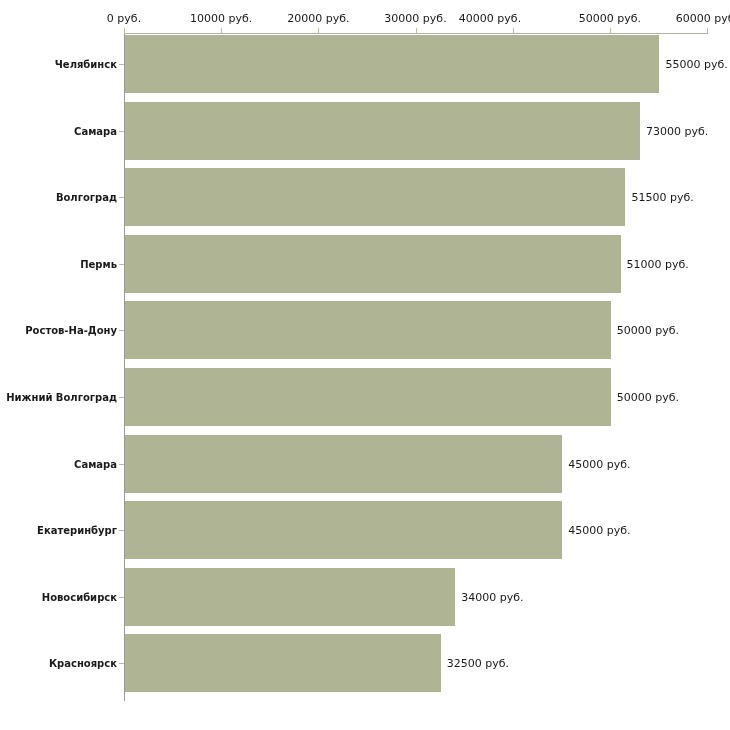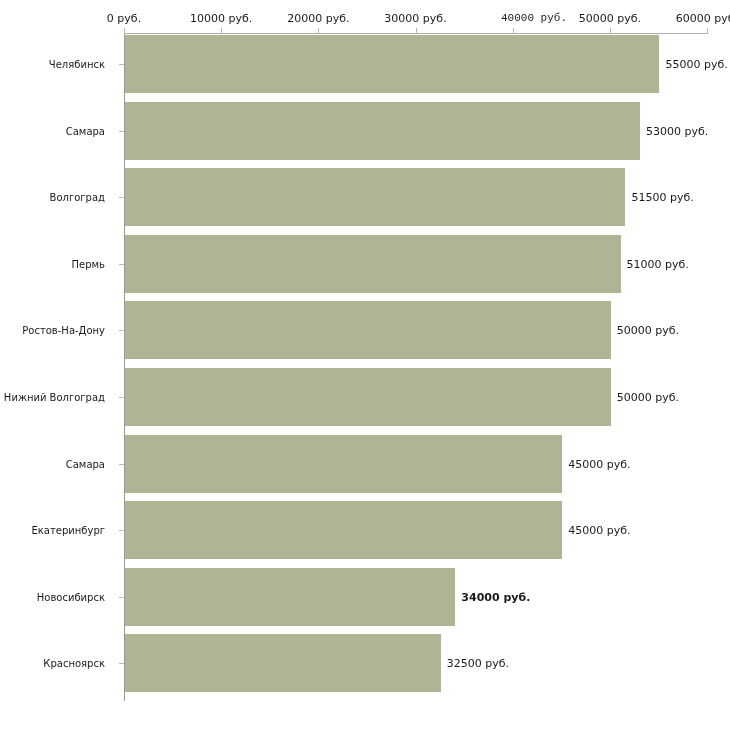--- a/index.html
+++ b/index.html
@@ -59,26 +59,27 @@
 
   .y-tick {
     position: absolute;
     left: 119px;
     width: 5px;
     height: 1px;
     background: #b9bca2;
   }
   .cat-label {
     position: absolute;
-    right: 12px;
+    right: 0;
     font-size: 10px;
     color: #1a1a1a;
     white-space: nowrap;
     text-align: right;
     transform: translateY(-50%);
+    font-weight: bold;
   }
   .cat-label-wrap {
     position: absolute;
     left: 0;
     width: 117px;
     height: 0;
   }
 
   
   .bar {
@@ -104,21 +105,21 @@
   <div id="xticks-layer">
       <div class="x-tick" style="left: 124px;"></div>
       <div class="x-tick-label" style="left: 124px;">0 руб.</div>
       <div class="x-tick" style="left: 221.167px;"></div>
       <div class="x-tick-label" style="left: 221.167px;">10000 руб.</div>
       <div class="x-tick" style="left: 318.333px;"></div>
       <div class="x-tick-label" style="left: 318.333px;">20000 руб.</div>
       <div class="x-tick" style="left: 415.5px;"></div>
       <div class="x-tick-label" style="left: 415.5px;">30000 руб.</div>
       <div class="x-tick" style="left: 512.667px;"></div>
-      <div class="x-tick-label" style="left: 534px; font-family: Liberation Mono, monospace;">40000 руб.</div>
+      <div class="x-tick-label" style="left: 490px;">40000 руб.</div>
       <div class="x-tick" style="left: 609.833px;"></div>
       <div class="x-tick-label" style="left: 609.833px;">50000 руб.</div>
       <div class="x-tick" style="left: 707px;"></div>
       <div class="x-tick-label" style="left: 707px;">60000 руб.</div>
     </div>
 
   <div id="cats-layer">
       <div class="y-tick" style="top: 64px;"></div>
       <div class="cat-label-wrap" style="top: 64px;">
         <div class="cat-label">Челябинск</div>
@@ -158,32 +159,32 @@
       <div class="y-tick" style="top: 663px;"></div>
       <div class="cat-label-wrap" style="top: 663.4px;">
         <div class="cat-label">Красноярск</div>
       </div>
     </div>
 
   <div id="bars-layer">
       <div class="bar" style="left: 125px; top: 35px; width: 534px; height: 58px; background: rgb(174, 180, 148);"></div>
       <div class="bar-value" style="left: 665.417px; top: 64px;">55000 руб.</div>
       <div class="bar" style="left: 125px; top: 102px; width: 515px; height: 58px; background: rgb(174, 180, 148);"></div>
-      <div class="bar-value" style="left: 645.983px; top: 130.6px;">53000 руб.</div>
+      <div class="bar-value" style="left: 645.983px; top: 130.6px;">73000 руб.</div>
       <div class="bar" style="left: 125px; top: 168px; width: 500px; height: 58px; background: rgb(174, 180, 148);"></div>
       <div class="bar-value" style="left: 631.408px; top: 197.2px;">51500 руб.</div>
       <div class="bar" style="left: 125px; top: 235px; width: 496px; height: 58px; background: rgb(174, 180, 148);"></div>
       <div class="bar-value" style="left: 626.55px; top: 263.8px;">51000 руб.</div>
       <div class="bar" style="left: 125px; top: 301px; width: 486px; height: 58px; background: rgb(174, 180, 148);"></div>
       <div class="bar-value" style="left: 616.833px; top: 330.4px;">50000 руб.</div>
       <div class="bar" style="left: 125px; top: 368px; width: 486px; height: 58px; background: rgb(174, 180, 148);"></div>
       <div class="bar-value" style="left: 616.833px; top: 397px;">50000 руб.</div>
       <div class="bar" style="left: 125px; top: 435px; width: 437px; height: 58px; background: rgb(174, 180, 148);"></div>
       <div class="bar-value" style="left: 568.25px; top: 463.6px;">45000 руб.</div>
       <div class="bar" style="left: 125px; top: 501px; width: 437px; height: 58px; background: rgb(174, 180, 148);"></div>
       <div class="bar-value" style="left: 568.25px; top: 530.2px;">45000 руб.</div>
       <div class="bar" style="left: 125px; top: 568px; width: 330px; height: 58px; background: rgb(174, 180, 148);"></div>
-      <div class="bar-value" style="left: 461.367px; top: 596.8px; font-weight: bold;">34000 руб.</div>
+      <div class="bar-value" style="left: 461.367px; top: 596.8px;">34000 руб.</div>
       <div class="bar" style="left: 125px; top: 634px; width: 316px; height: 58px; background: rgb(174, 180, 148);"></div>
       <div class="bar-value" style="left: 446.792px; top: 663.4px;">32500 руб.</div>
     </div>
 
 </div>
 
 </body></html>

